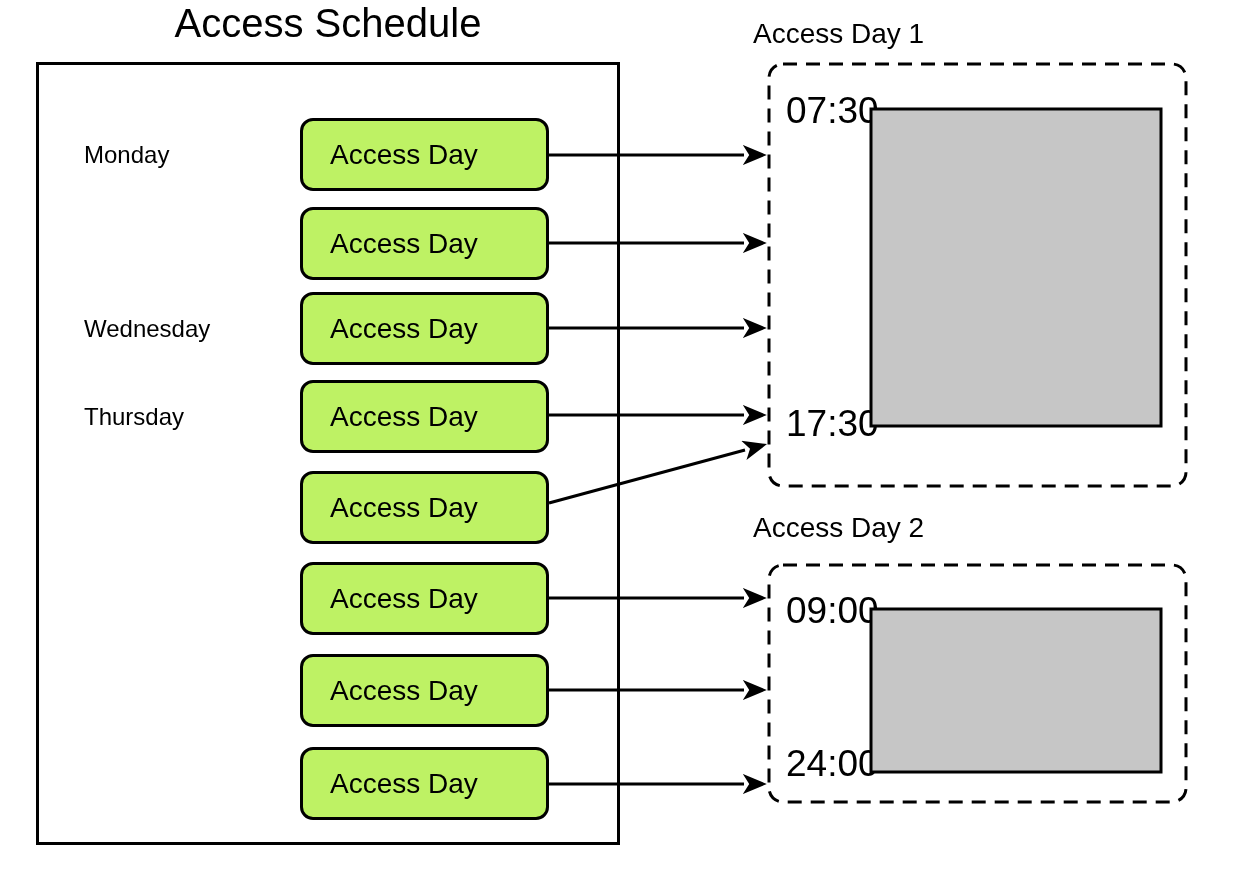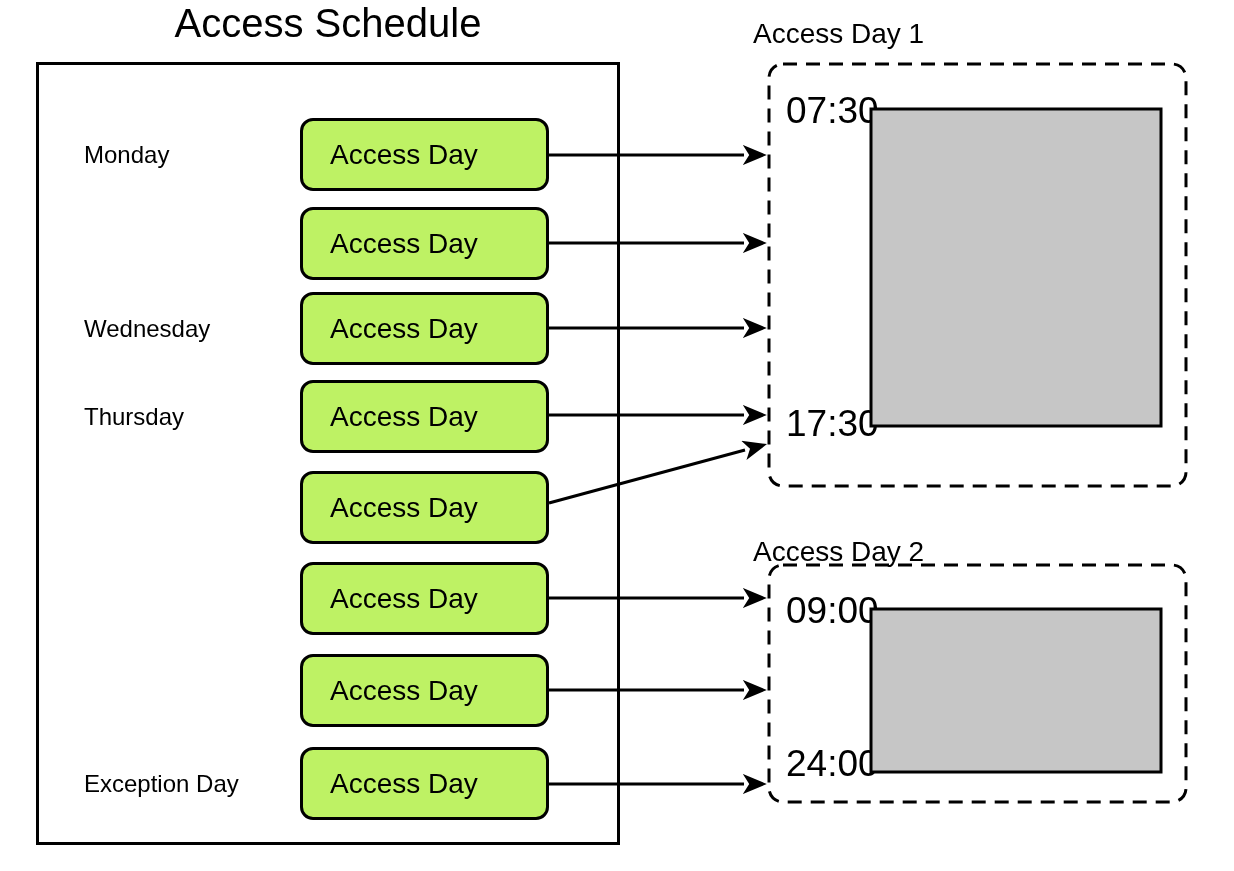--- a/index.html
+++ b/index.html
@@ -124,31 +124,30 @@
     </div>
   </div>
 
   <div class="row" style="top:654px">
     <div class="pill">
       <span>Access Day</span>
     </div>
   </div>
 
   <div class="row" style="top:747px">
-    <div class="day">Exception Day</div>
     <div class="pill">
       <span>Access Day</span>
     </div>
   </div>
 
   <div class="panel-title" style="top:19px">Access Day 1</div>
   <div class="time" style="top:97px">07:30</div>
   <div class="time" style="top:410px">17:30</div>
 
-  <div class="panel-title" style="top:537px">Access Day 2</div>
+  <div class="panel-title" style="top:513px">Access Day 2</div>
   <div class="time" style="top:597px">09:00</div>
   <div class="time" style="top:750px">24:00</div>
 
   <svg class="overlay" width="1234" height="871" viewBox="0 0 1234 871" xmlns="http://www.w3.org/2000/svg">
     <defs>
       <marker id="arrow" viewBox="0 0 12 10" refX="0.6" refY="5" markerWidth="24" markerHeight="20" orient="auto" markerUnits="userSpaceOnUse">
         <path d="M0,0 L12,5 L0,10 L3.2,5 Z" fill="#000"></path>
       </marker>
     </defs>
 

